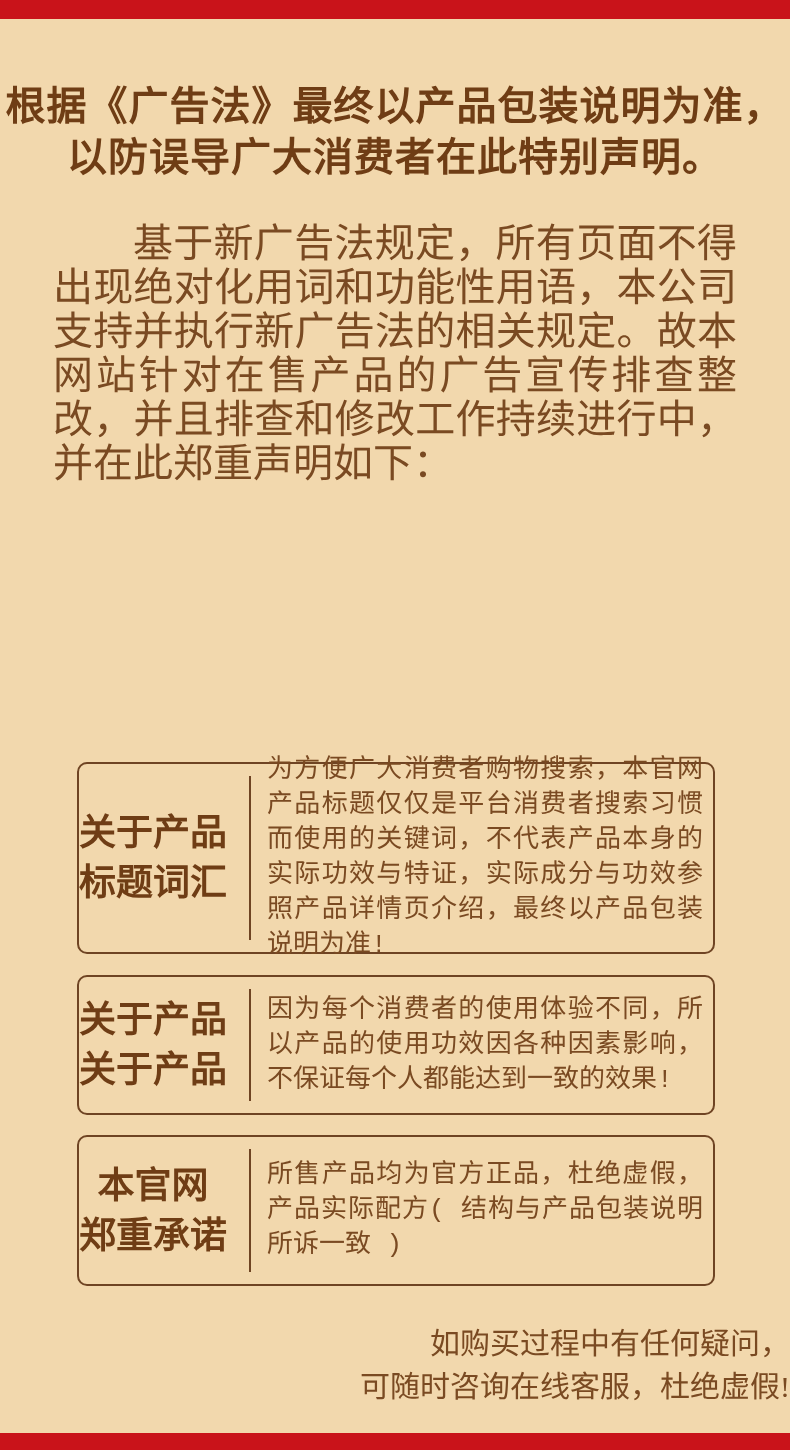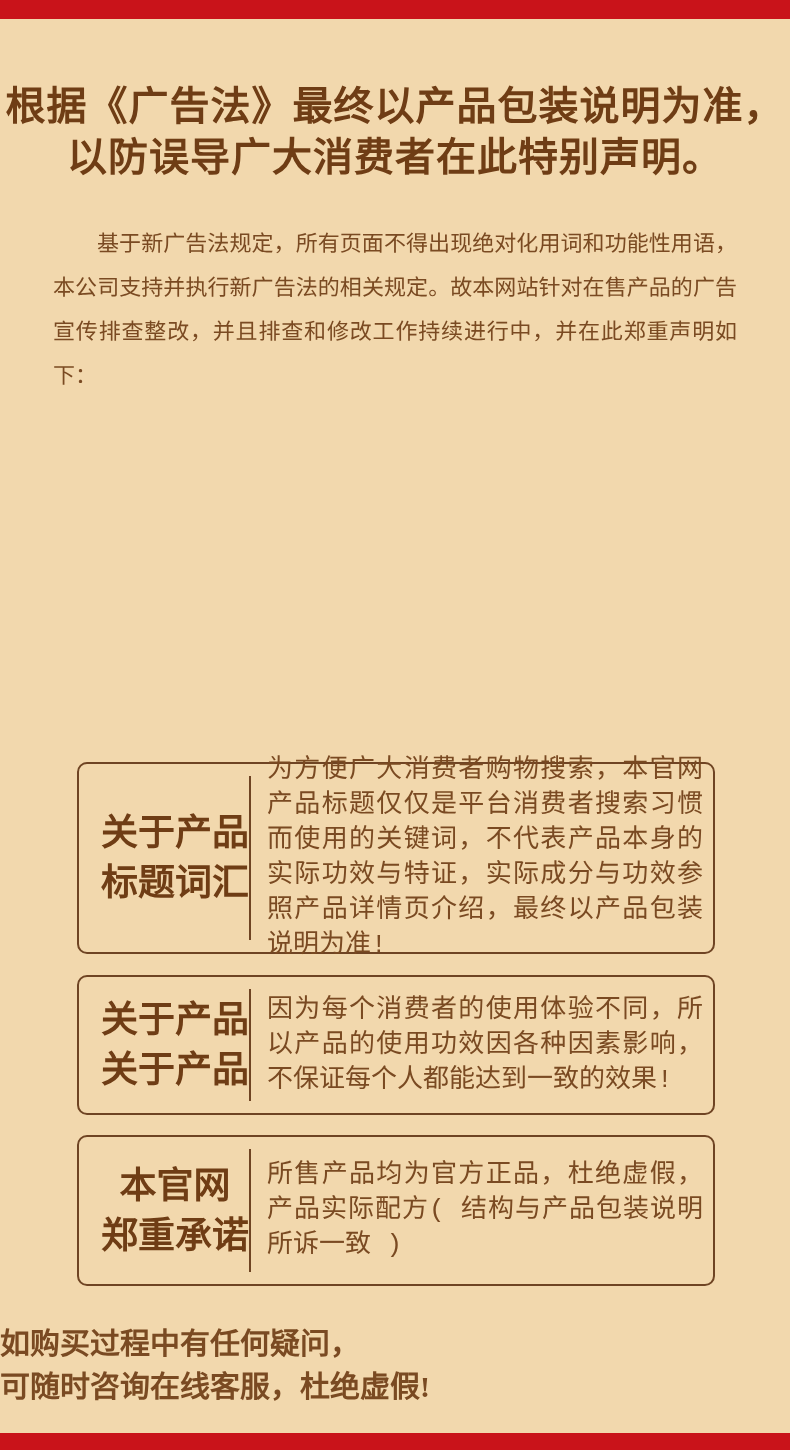--- a/index.html
+++ b/index.html
@@ -25,41 +25,41 @@
   .title{
     position:absolute;top:81px;left:0;width:790px;
     text-align:center;
     font-size:40px;line-height:51px;font-weight:bold;
     color:var(--heading-brown,#6f3d15);
     letter-spacing:1px;
   }
 
   .para{
     position:absolute;left:53px;width:684px;
-    font-size:22px;line-height:44px;
+    font-size:40px;line-height:44px;
     color:var(--body-brown,#7a4a22);
     text-align:justify;
     text-indent:2em;
   }
   .para-1{top:222px;}
   .para-2{top:444px;}
 
   .nbox{
     position:absolute;left:77px;width:638px;
     border:2px solid var(--box-border-brown,#6f4423);
     border-radius:10px;
     display:flex;
     background:transparent;
   }
   .nbox-1{top:762px;height:192px;}
   .nbox-2{top:975px;height:140px;}
   .nbox-3{top:1135px;height:151px;}
   .nbox-label-col{
     width:172px;flex:none;
-    display:flex;align-items:center;justify-content:flex-end;
+    display:flex;align-items:center;justify-content:flex-start;
     border-right:2px solid var(--box-border-brown,#6f4423);
     margin:12px 0;
   }
   .nbox-label{
     font-size:37px;line-height:50px;font-weight:bold;
     color:var(--heading-brown,#6f3d15);
     text-align:center;
   }
   .nbox-label span{display:block;}
   .nbox-text-col{
@@ -68,24 +68,24 @@
   }
   .nbox-text{
     font-family:Liberation Mono, monospace;
     font-size:26px;line-height:35px;
     color:var(--body-brown,#7a4a22);
     text-align:justify;
   }
 
   .footer-note{
     position:absolute;top:1322px;left:0;width:790px;
-    text-align:left;
+    text-align:right;
     font-size:30px;line-height:43px;
     color:var(--body-brown,#7a4a22);
-    font-weight:bold;
+    font-weight:normal;
   }
   .footer-note span{display:block;}
 </style>
 </head>
 <body>
 
 <div class="page">
 
   <div class="bar bar-top"></div>
 

